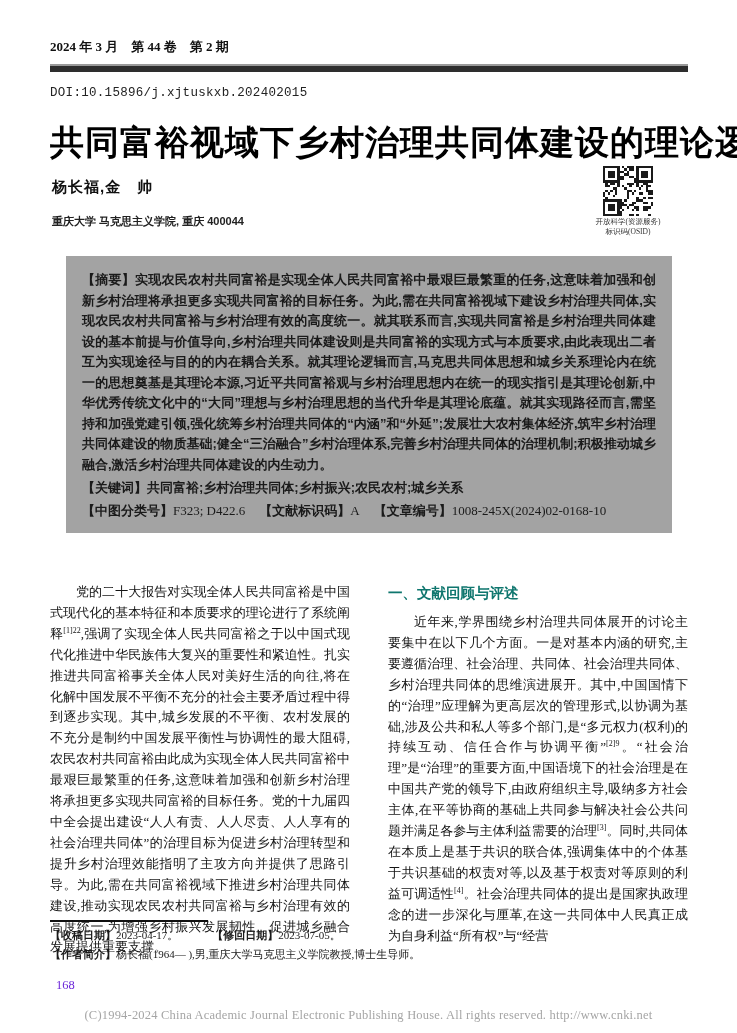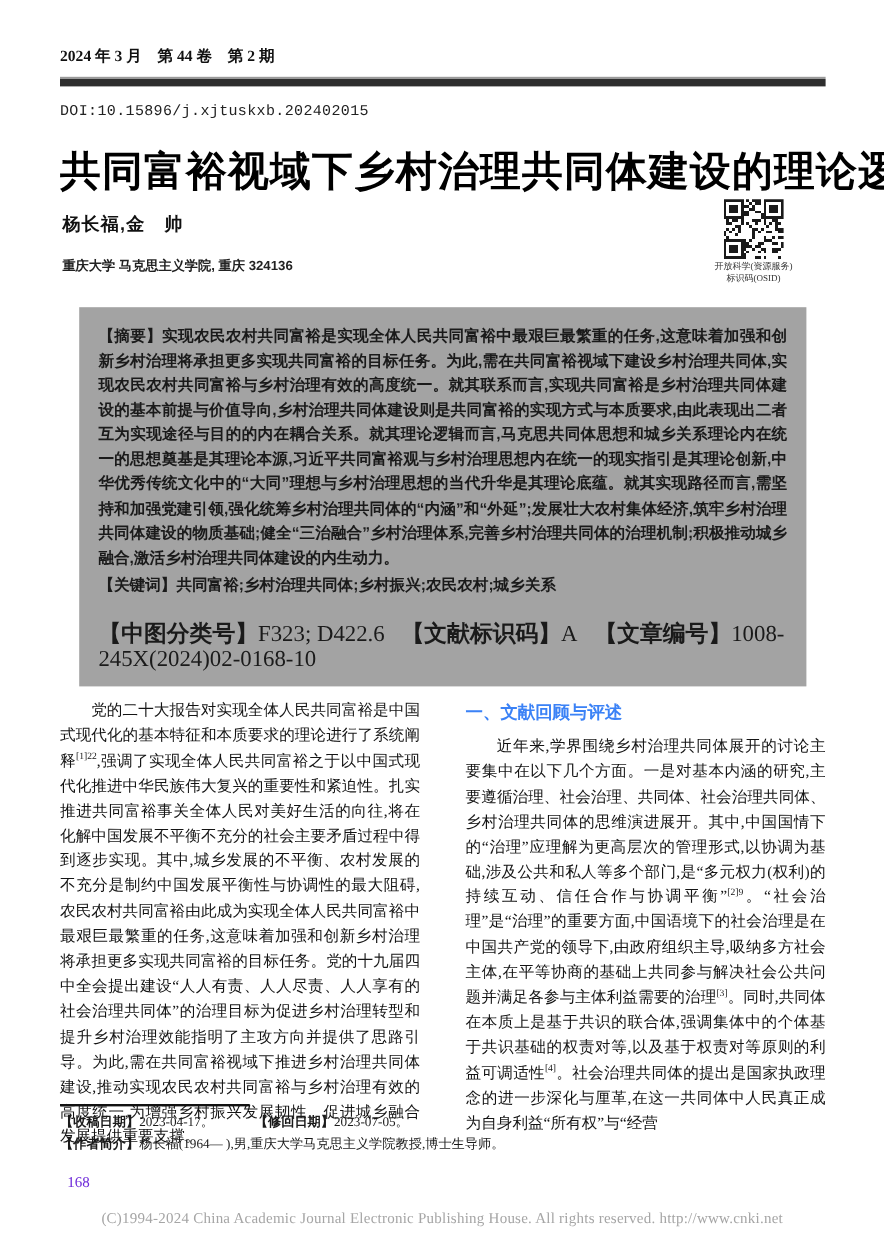--- a/index.html
+++ b/index.html
@@ -55,35 +55,35 @@
   .qr svg rect{fill:#1a1a1a;}
   .qr-cap{font-size:7.5px;line-height:9px;color:#333;margin-top:1px;white-space:nowrap;}
   
   .abstract-box{
     position:absolute;left:66px;top:256px;width:574px;
     background:#a3a3a3;padding:14px 16px 12px 16px;
     font-family:"Liberation Sans","DejaVu Sans",sans-serif;
   }
   .abs-p{margin:0;font-size:13px;font-weight:bold;line-height:20.5px;text-align:justify;color:#1a1a1a;}
   .abs-kw{margin:2px 0 0 0;font-size:13px;font-weight:bold;line-height:21px;color:#1a1a1a;}
-  .abs-meta{margin:20px 0 0 0;font-size:19px;font-weight:bold;line-height:21px;color:#1a1a1a;}
+  .abs-meta{margin:2px 0 0 0;font-size:13px;font-weight:bold;line-height:21px;color:#1a1a1a;}
   .abs-meta .val{font-family:"Liberation Serif","DejaVu Serif",serif;font-weight:normal;}
   .abs-meta .gap{display:inline-block;width:14px;}
   .lbl{font-weight:bold;}
   
   .col{position:absolute;width:300px;top:582px;}
   .col-left{left:50px;}
   .col-right{left:388px;}
   .body-p{
     margin:0;font-size:13px;line-height:20.9px;text-align:justify;
     text-indent:2em;color:#141414;
   }
   sup.cite{font-size:8px;vertical-align:super;line-height:0;}
   .sec-heading{
-    margin:2px 0 9px 0;font-size:14.5px;font-weight:bold;color:#3b82f6;
+    margin:2px 0 9px 0;font-size:14.5px;font-weight:bold;color:#0f766e;
     font-family:"Liberation Sans","DejaVu Sans",sans-serif;
   }
   
   .footnote{position:absolute;left:50px;right:49px;top:920px;}
   .fn-rule{width:158px;height:2px;background:#111;margin-bottom:6px;}
   .fn-line{margin:0 0 4px 0;font-size:11px;line-height:15px;color:#1a1a1a;}
   .fn-line b{font-family:"Liberation Sans","DejaVu Sans",sans-serif;}
   .fn-gap{display:inline-block;width:34px;}
   
   .page-number{position:absolute;left:56px;top:978px;font-size:12.5px;color:#6d28d9;}
@@ -99,21 +99,21 @@
 
   <header class="masthead">
     <div class="issue-info">2024 年 3 月　第 44 卷　第 2 期</div>
   </header>
   <div class="mast-rule"></div>
 
   <div class="doi">DOI:10.15896/j.xjtuskxb.202402015</div>
 
   <h1 class="title">共同富裕视域下乡村治理共同体建设的理论逻辑与实现路径</h1>
   <div class="authors">杨长福,金　帅</div>
-  <div class="affiliation">重庆大学 马克思主义学院, 重庆 324136</div>
+  <div class="affiliation">重庆大学 马克思主义学院, 重庆 400044</div>
 
   <div class="osid">
     <div class="qr"><svg viewBox="0 0 21 21" width="50" height="50" shape-rendering="crispEdges">
           <rect x="0" y="0" width="1" height="1"></rect>
           <rect x="1" y="0" width="1" height="1"></rect>
           <rect x="2" y="0" width="1" height="1"></rect>
           <rect x="3" y="0" width="1" height="1"></rect>
           <rect x="4" y="0" width="1" height="1"></rect>
           <rect x="5" y="0" width="1" height="1"></rect>
           <rect x="6" y="0" width="1" height="1"></rect>

